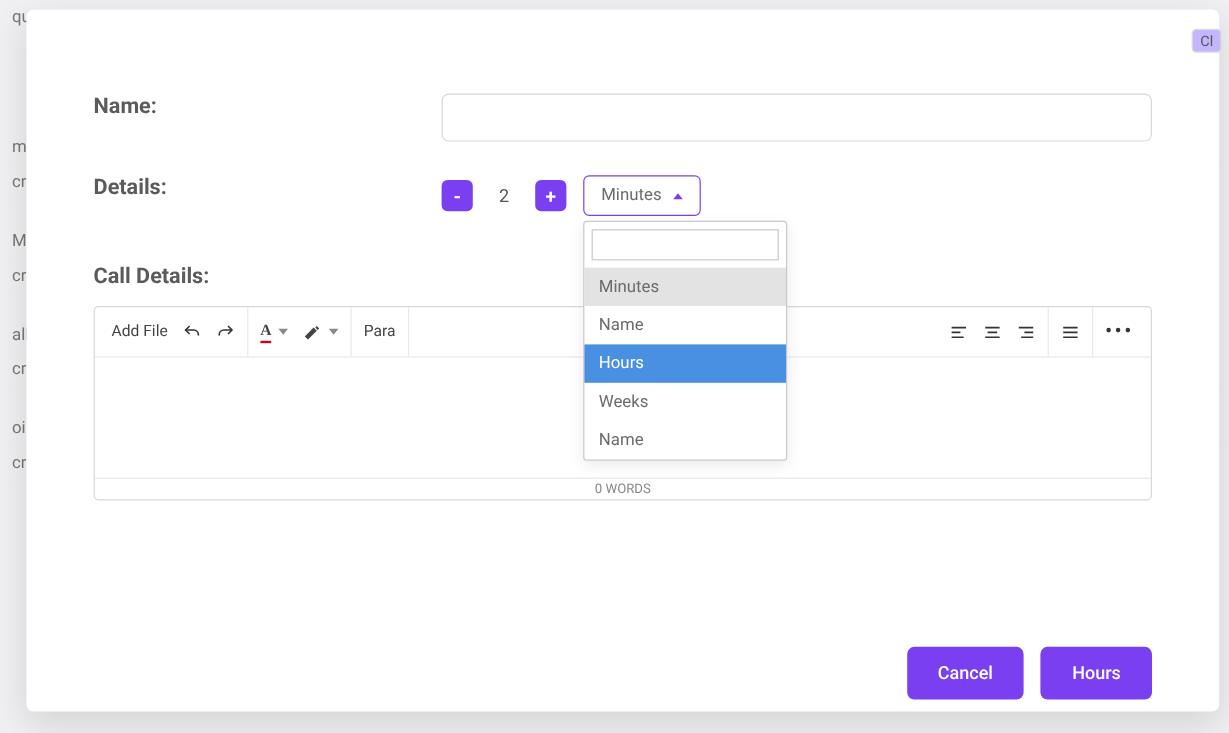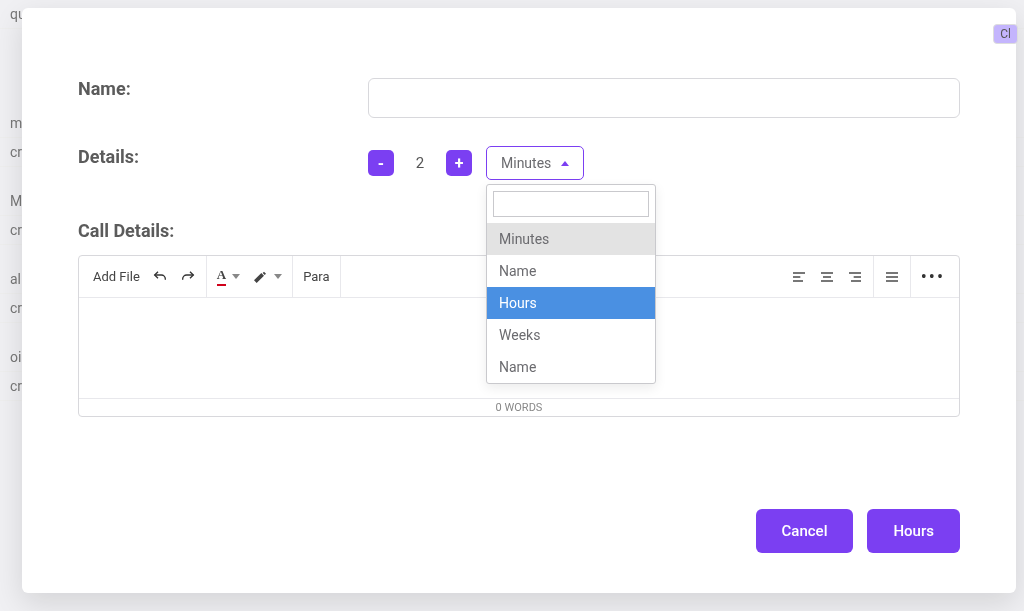--- a/index.html
+++ b/index.html
@@ -161,21 +161,21 @@
   }
   .editor-footer {
     border-top: 1px solid #e8e8ec;
     text-align: center;
     font-size: 11px;
     color: #888;
     padding: 2px 8px;
   }
   .modal-actions {
     position: absolute;
-    right: 56px; bottom: 40px;
+    right: 56px; bottom: 10px;
     display: flex;
     gap: 14px;
   }
   .btn {
     height: 44px;
     padding: 0 26px;
     border: none;
     border-radius: 6px;
     background: #7b3ff2;
     color: #fff;

